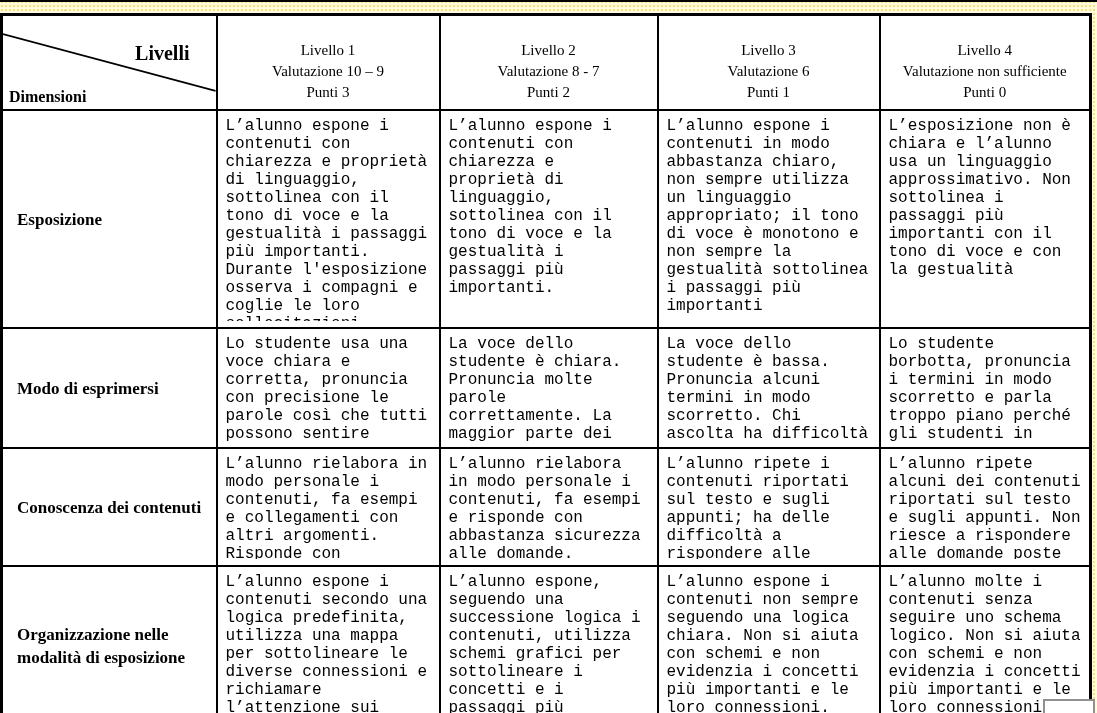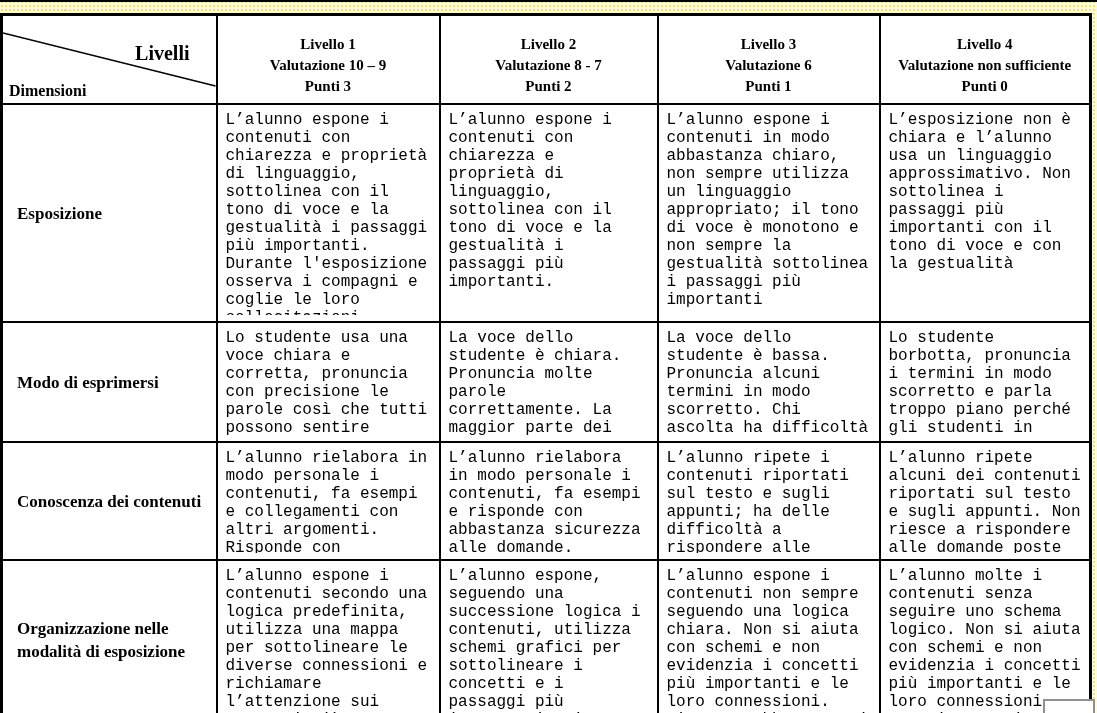--- a/index.html
+++ b/index.html
@@ -23,22 +23,22 @@
     position:absolute;top:13px;left:0;
     width:1089px;height:700px;
     border-collapse:collapse;table-layout:fixed;
     background:#fff;border:3px solid #000;
   }
   td{border:2px solid #000;vertical-align:top;padding:6px 8px;}
 
   
   tr.hdr{height:86px;}
   td.level-hdr{
-    text-align:center;font-weight:bold;font-size:15px;line-height:21px;
-    white-space:pre-line;padding-top:18px;
+    text-align:center;font-weight:normal;font-size:15px;line-height:21px;
+    white-space:pre-line;padding-top:24px;
   }
   td.corner{position:relative;padding:0;}
   .corner-svg{position:absolute;top:0;left:0;width:100%;height:100%;}
   .corner-top{position:absolute;top:26px;right:26px;font-weight:bold;font-size:20px;}
   .corner-bottom{position:absolute;bottom:3px;left:6px;font-weight:bold;font-size:16px;}
 
   
   td.dim{
     vertical-align:middle;text-align:left;font-weight:bold;
     font-size:17px;line-height:23px;padding:0 14px;

